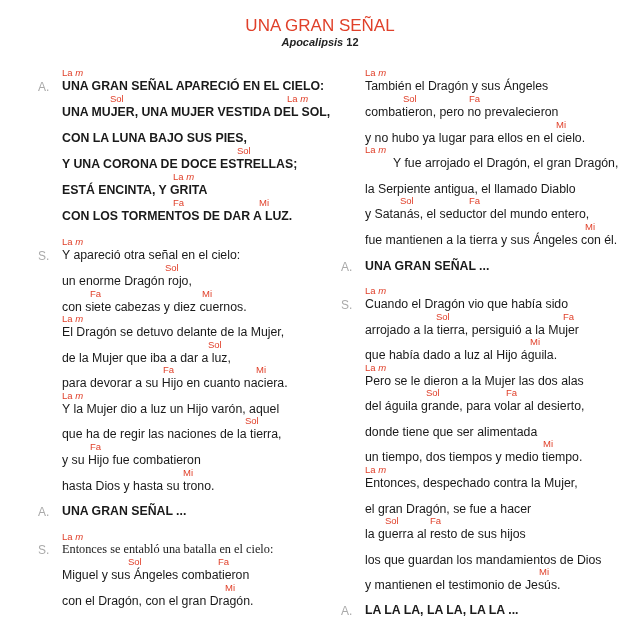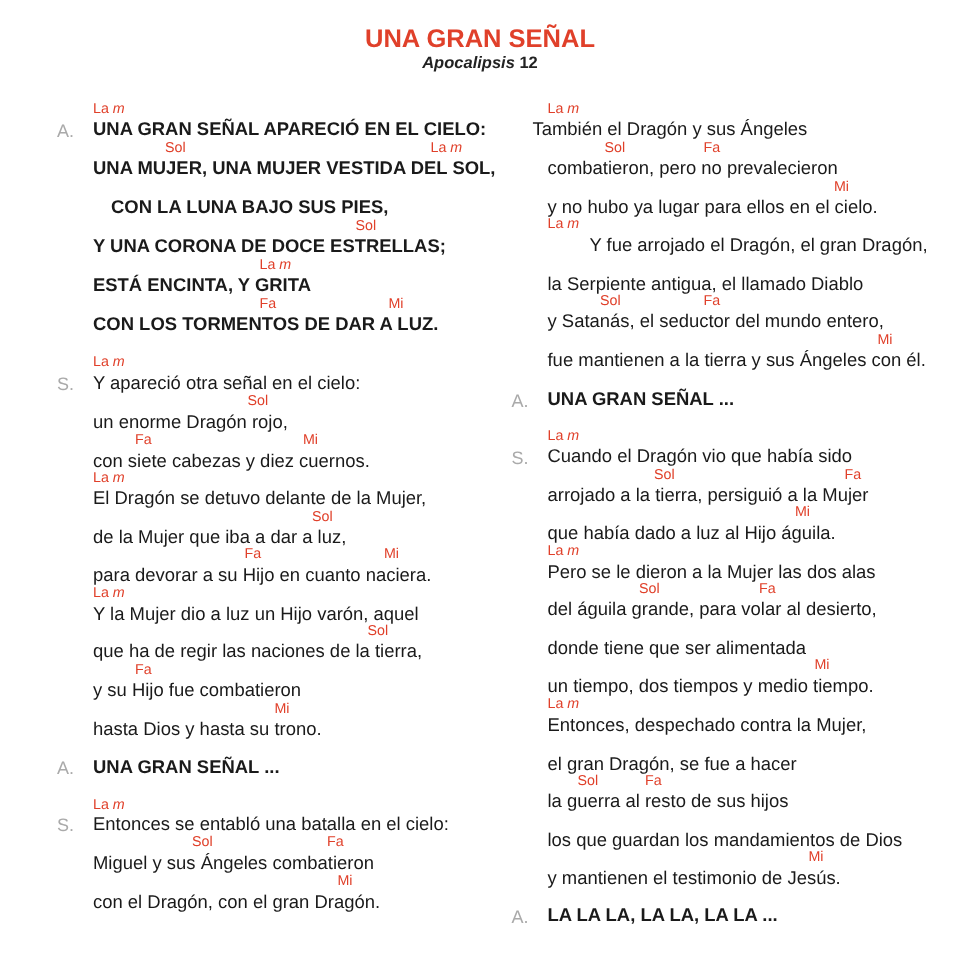--- a/index.html
+++ b/index.html
@@ -1,17 +1,17 @@
 <!DOCTYPE html>
 <html><head>
   <meta charset="utf-8">
   <style>
     html, body { margin:0; padding:0; background:#ffffff; }
     body { width:640px; height:640px; position:relative; overflow:hidden; font-family:"Liberation Sans", sans-serif; color:#1a1a1a; }
-    .title { position:absolute; left:0; width:640px; top:16px; text-align:center; font-weight:bold; font-size:17px; color:#e0402a; letter-spacing:0px; }
+    .title { position:absolute; left:0; width:640px; top:16px; text-align:center; font-weight:normal; font-size:17px; color:#e0402a; letter-spacing:0px; }
     .subtitle { position:absolute; left:0; width:640px; top:36px; text-align:center; font-size:11px; font-weight:bold; color:#222; }
     .subtitle i { font-style:italic; }
     .col { position:absolute; top:0; }
     .line { position:absolute; white-space:nowrap; font-size:12.3px; }
     .line.bold { font-weight:bold; }
     .chord { position:absolute; white-space:nowrap; font-size:9.5px; color:#e0402a; }
     .chord .m { font-style:italic; }
     .role { position:absolute; font-size:12px; color:#aaaaaa; }
   </style>
 </head>
@@ -20,21 +20,21 @@
 <div class="title">UNA GRAN SEÑAL</div>
 <div class="subtitle"><i>Apocalipsis</i> <span>12</span></div>
 
 <div id="col-left" class="col">
     <div class="chord" style="left: 62px; top: 67px;"><span>La</span> <span class="m">m</span></div>
     <div class="role" style="left: 38px; top: 80px;">A.</div>
     <div class="line bold" style="left: 62px; top: 79px;">UNA GRAN SEÑAL APARECIÓ EN EL CIELO:</div>
     <div class="chord" style="left: 110px; top: 93px;"><span>Sol</span></div>
     <div class="chord" style="left: 287px; top: 93px;"><span>La</span> <span class="m">m</span></div>
     <div class="line bold" style="left: 62px; top: 105px;">UNA MUJER, UNA MUJER VESTIDA DEL SOL,</div>
-    <div class="line bold" style="left: 74px; top: 131px; text-align: center;">CON LA LUNA BAJO SUS PIES,</div>
+    <div class="line bold" style="left: 62px; top: 131px; text-align: center;">CON LA LUNA BAJO SUS PIES,</div>
     <div class="chord" style="left: 237px; top: 145px;"><span>Sol</span></div>
     <div class="line bold" style="left: 62px; top: 157px;">Y UNA CORONA DE DOCE ESTRELLAS;</div>
     <div class="chord" style="left: 173px; top: 171px;"><span>La</span> <span class="m">m</span></div>
     <div class="line bold" style="left: 62px; top: 183px;">ESTÁ ENCINTA, Y GRITA</div>
     <div class="chord" style="left: 173px; top: 197px;"><span>Fa</span></div>
     <div class="chord" style="left: 259px; top: 197px;"><span>Mi</span></div>
     <div class="line bold" style="left: 62px; top: 209px;">CON LOS TORMENTOS DE DAR A LUZ.</div>
     <div class="chord" style="left: 62px; top: 236px;"><span>La</span> <span class="m">m</span></div>
     <div class="role" style="left: 38px; top: 249px;">S.</div>
     <div class="line" style="left: 62px; top: 248px;">Y apareció otra señal en el cielo:</div>
@@ -55,30 +55,30 @@
     <div class="chord" style="left: 245px; top: 415px;"><span>Sol</span></div>
     <div class="line" style="left: 62px; top: 427px;">que ha de regir las naciones de la tierra,</div>
     <div class="chord" style="left: 90px; top: 441px;"><span>Fa</span></div>
     <div class="line" style="left: 62px; top: 453px;">y su Hijo fue combatieron</div>
     <div class="chord" style="left: 183px; top: 467px;"><span>Mi</span></div>
     <div class="line" style="left: 62px; top: 479px;">hasta Dios y hasta su trono.</div>
     <div class="role" style="left: 38px; top: 505px;">A.</div>
     <div class="line bold" style="left: 62px; top: 504px;">UNA GRAN SEÑAL ...</div>
     <div class="chord" style="left: 62px; top: 531px;"><span>La</span> <span class="m">m</span></div>
     <div class="role" style="left: 38px; top: 543px;">S.</div>
-    <div class="line" style="left: 62px; top: 542px;">Entonces se entabló una batalla en el cielo:</div>
+    <div class="line" style="left: 62px; top: 542px; font-family: Liberation Serif, serif;">Entonces se entabló una batalla en el cielo:</div>
     <div class="chord" style="left: 128px; top: 556px;"><span>Sol</span></div>
     <div class="chord" style="left: 218px; top: 556px;"><span>Fa</span></div>
     <div class="line" style="left: 62px; top: 568px;">Miguel y sus Ángeles combatieron</div>
     <div class="chord" style="left: 225px; top: 582px;"><span>Mi</span></div>
     <div class="line" style="left: 62px; top: 594px;">con el Dragón, con el gran Dragón.</div>
   </div>
 <div id="col-right" class="col">
     <div class="chord" style="left: 365px; top: 67px;"><span>La</span> <span class="m">m</span></div>
-    <div class="line" style="left: 355px; top: 79px;">También el Dragón y sus Ángeles</div>
+    <div class="line" style="left: 365px; top: 79px;">También el Dragón y sus Ángeles</div>
     <div class="chord" style="left: 403px; top: 93px;"><span>Sol</span></div>
     <div class="chord" style="left: 469px; top: 93px;"><span>Fa</span></div>
     <div class="line" style="left: 365px; top: 105px;">combatieron, pero no prevalecieron</div>
     <div class="chord" style="left: 556px; top: 119px;"><span>Mi</span></div>
     <div class="line" style="left: 365px; top: 131px;">y no hubo ya lugar para ellos en el cielo.</div>
     <div class="chord" style="left: 365px; top: 144px;"><span>La</span> <span class="m">m</span></div>
     <div class="line" style="left: 365px; top: 156px; margin-left: 28px;">Y fue arrojado el Dragón, el gran Dragón,</div>
     <div class="line" style="left: 365px; top: 182px;">la Serpiente antigua, el llamado Diablo</div>
     <div class="chord" style="left: 400px; top: 195px;"><span>Sol</span></div>
     <div class="chord" style="left: 469px; top: 195px;"><span>Fa</span></div>

